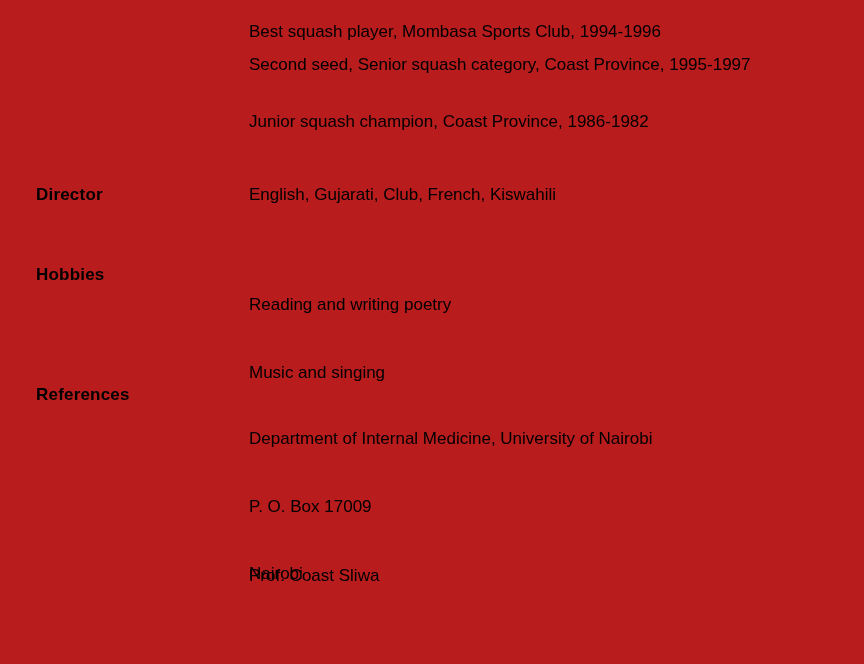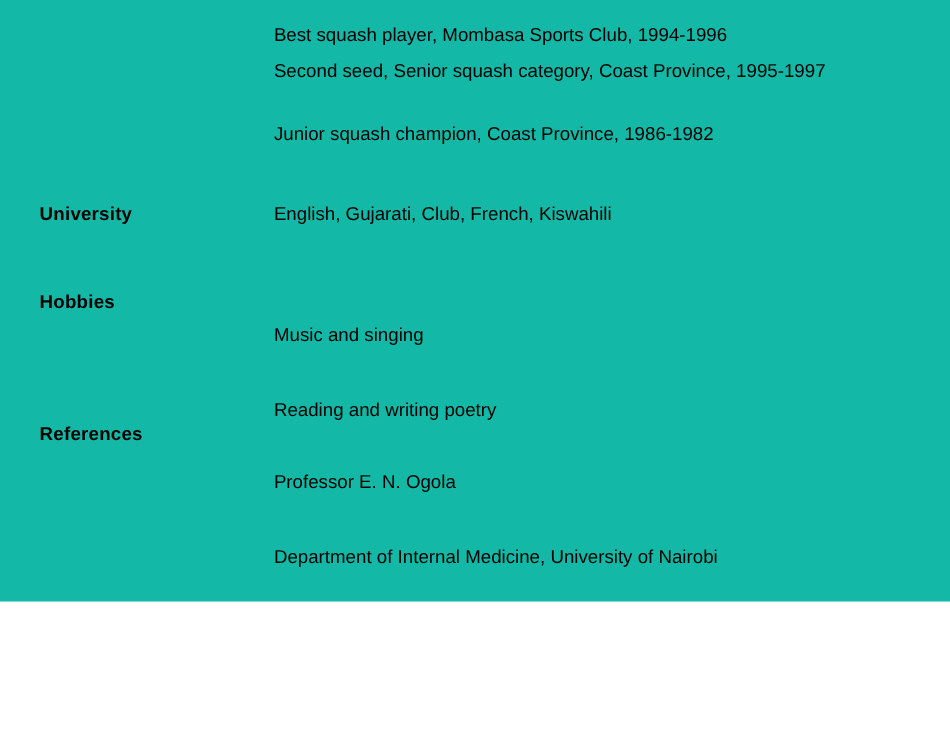--- a/index.html
+++ b/index.html
@@ -3,22 +3,22 @@
 <meta charset="utf-8">
 <style>
   html, body {
     margin: 0;
     padding: 0;
     background: #ffffff;
   }
   .page {
     position: relative;
     width: 864px;
-    height: 547px;
-    background: #14b8a6;
+    height: 664px;
+    background: #b91c1c;
     font-family: "Liberation Sans", "DejaVu Sans", sans-serif;
     font-size: 17px;
     line-height: 22.5px;
     color: #000000;
     overflow: hidden;
   }
   .abs { position: absolute; white-space: pre; }
   .label {
     left: 36px;
     font-weight: bold;
@@ -29,33 +29,32 @@
 </style>
 </head>
 <body>
 
 <div class="page">
 
   <div class="abs content" style="top:21px">Best squash player, Mombasa Sports Club, 1994-1996</div>
   <div class="abs content" style="top:54px">Second seed, Senior squash category, Coast Province, 1995-1997</div>
   <div class="abs content" style="top:111px">Junior squash champion, Coast Province, 1986-1982</div>
 
-  <div class="abs label" style="top:184px">University</div>
+  <div class="abs label" style="top:184px">Director</div>
   <div class="abs content" style="top:184px">English, Gujarati, Club, French, Kiswahili</div>
 
   <div class="abs label" style="top:264px">Hobbies</div>
   <div class="abs content" style="top:249px">
+    <div class="line">Reading and writing poetry</div>
     <div class="line">Music and singing</div>
-    <div class="line">Reading and writing poetry</div>
   </div>
 
   <div class="abs label" style="top:384px">References</div>
 
   <div class="abs content" style="top:383px">
-    <div class="line">Professor E. N. Ogola</div>
     <div class="line">Department of Internal Medicine, University of Nairobi</div>
     <div class="line">P. O. Box 17009</div>
     <div class="line">Nairobi</div>
     
   </div>
 
   <div class="abs content" style="top:520px">
     <div class="line">Prof. Coast Sliwa</div>
     
     

